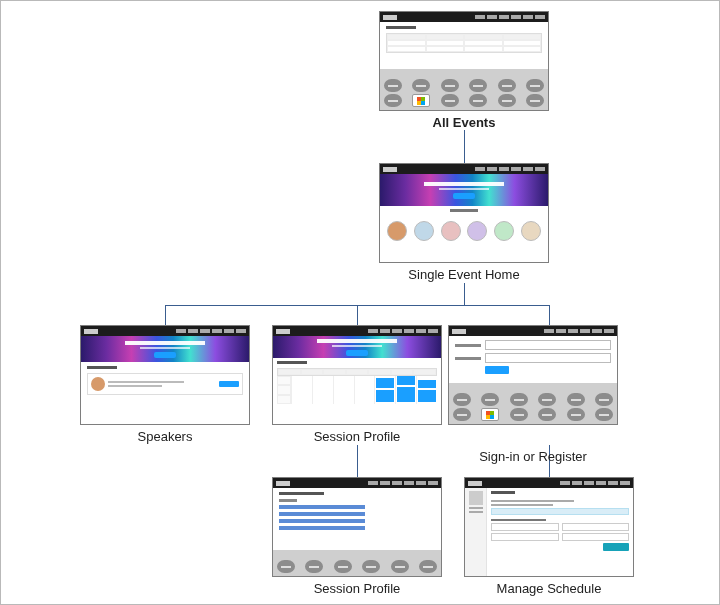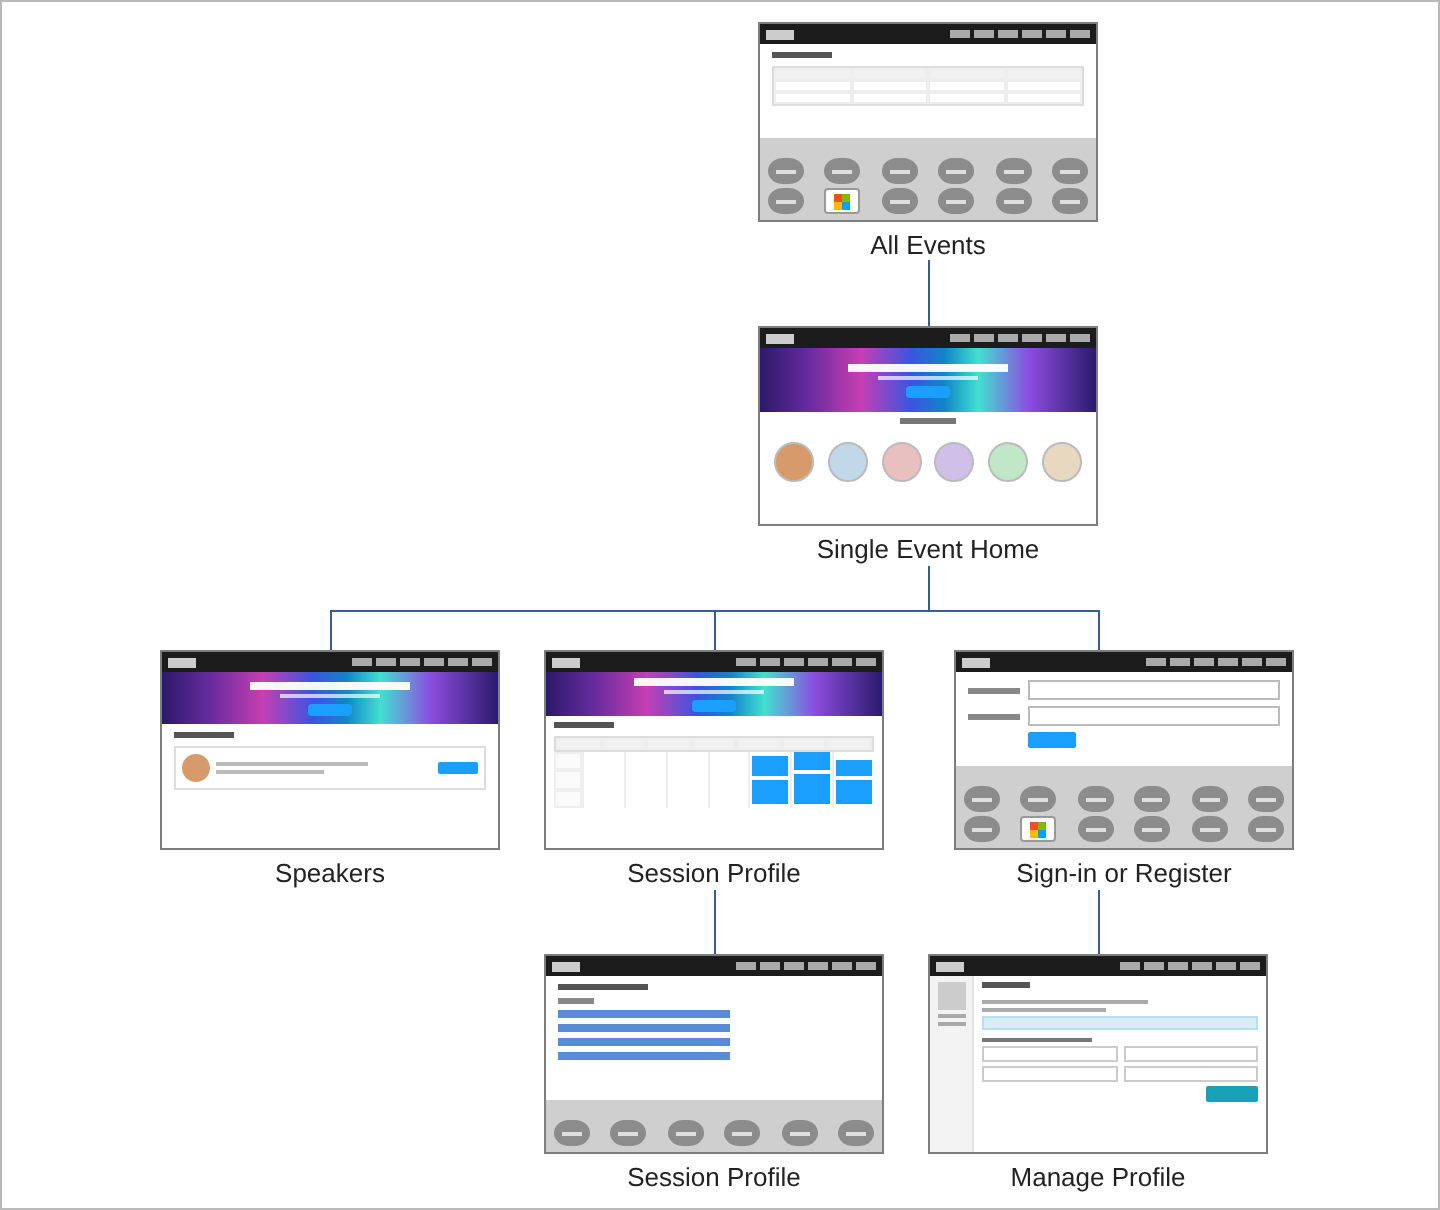--- a/index.html
+++ b/index.html
@@ -118,21 +118,21 @@
   <div class="connector" style="left:164px; top:304px; width:385px; height:1px;"></div>
 
   <div class="connector" style="left:164px; top:304px; width:1px; height:20px;"></div>
   <div class="connector" style="left:356px; top:304px; width:1px; height:20px;"></div>
   <div class="connector" style="left:548px; top:304px; width:1px; height:20px;"></div>
 
   <div class="connector" style="left:356px; top:444px; width:1px; height:32px;"></div>
 
   <div class="connector" style="left:548px; top:444px; width:1px; height:32px;"></div>
 
-  <div class="node" style="left:378px; top:10px;">
+  <div class="node" style="left:378px; top:10px;font-weight:bold;">
     <div class="thumb">
       <div class="navbar">
           <div class="brand"></div>
           <div class="sp"></div>
           <div class="navitem"></div>
           <div class="navitem"></div>
           <div class="navitem"></div>
           <div class="navitem"></div>
           <div class="navitem"></div>
           <div class="navitem"></div>
@@ -300,21 +300,21 @@
                 <div class="block" style="top:4px;height:8px;"></div>
                 <div class="block" style="top:14px;height:12px;"></div>
               </div>
           </div>
         </div>
       </div>
     </div>
     <div class="caption">Session Profile</div>
   </div>
 
-  <div class="node" style="left:476px; top:324px;">
+  <div class="node" style="left:447px; top:324px;gap:20px;">
     <div class="thumb">
       <div class="navbar">
           <div class="brand"></div>
           <div class="sp"></div>
           <div class="navitem"></div>
           <div class="navitem"></div>
           <div class="navitem"></div>
           <div class="navitem"></div>
           <div class="navitem"></div>
           <div class="navitem"></div>
@@ -420,16 +420,16 @@
               <div class="fld"></div>
             </div>
           <div class="pf-row">
               <div class="fld"></div>
               <div class="fld"></div>
             </div>
           <div class="pf-save"></div>
         </div>
       </div>
     </div>
-    <div class="caption">Manage Profile</div>
+    <div class="caption">Manage Schedule</div>
   </div>
 
 </div>
 
 </body></html>

